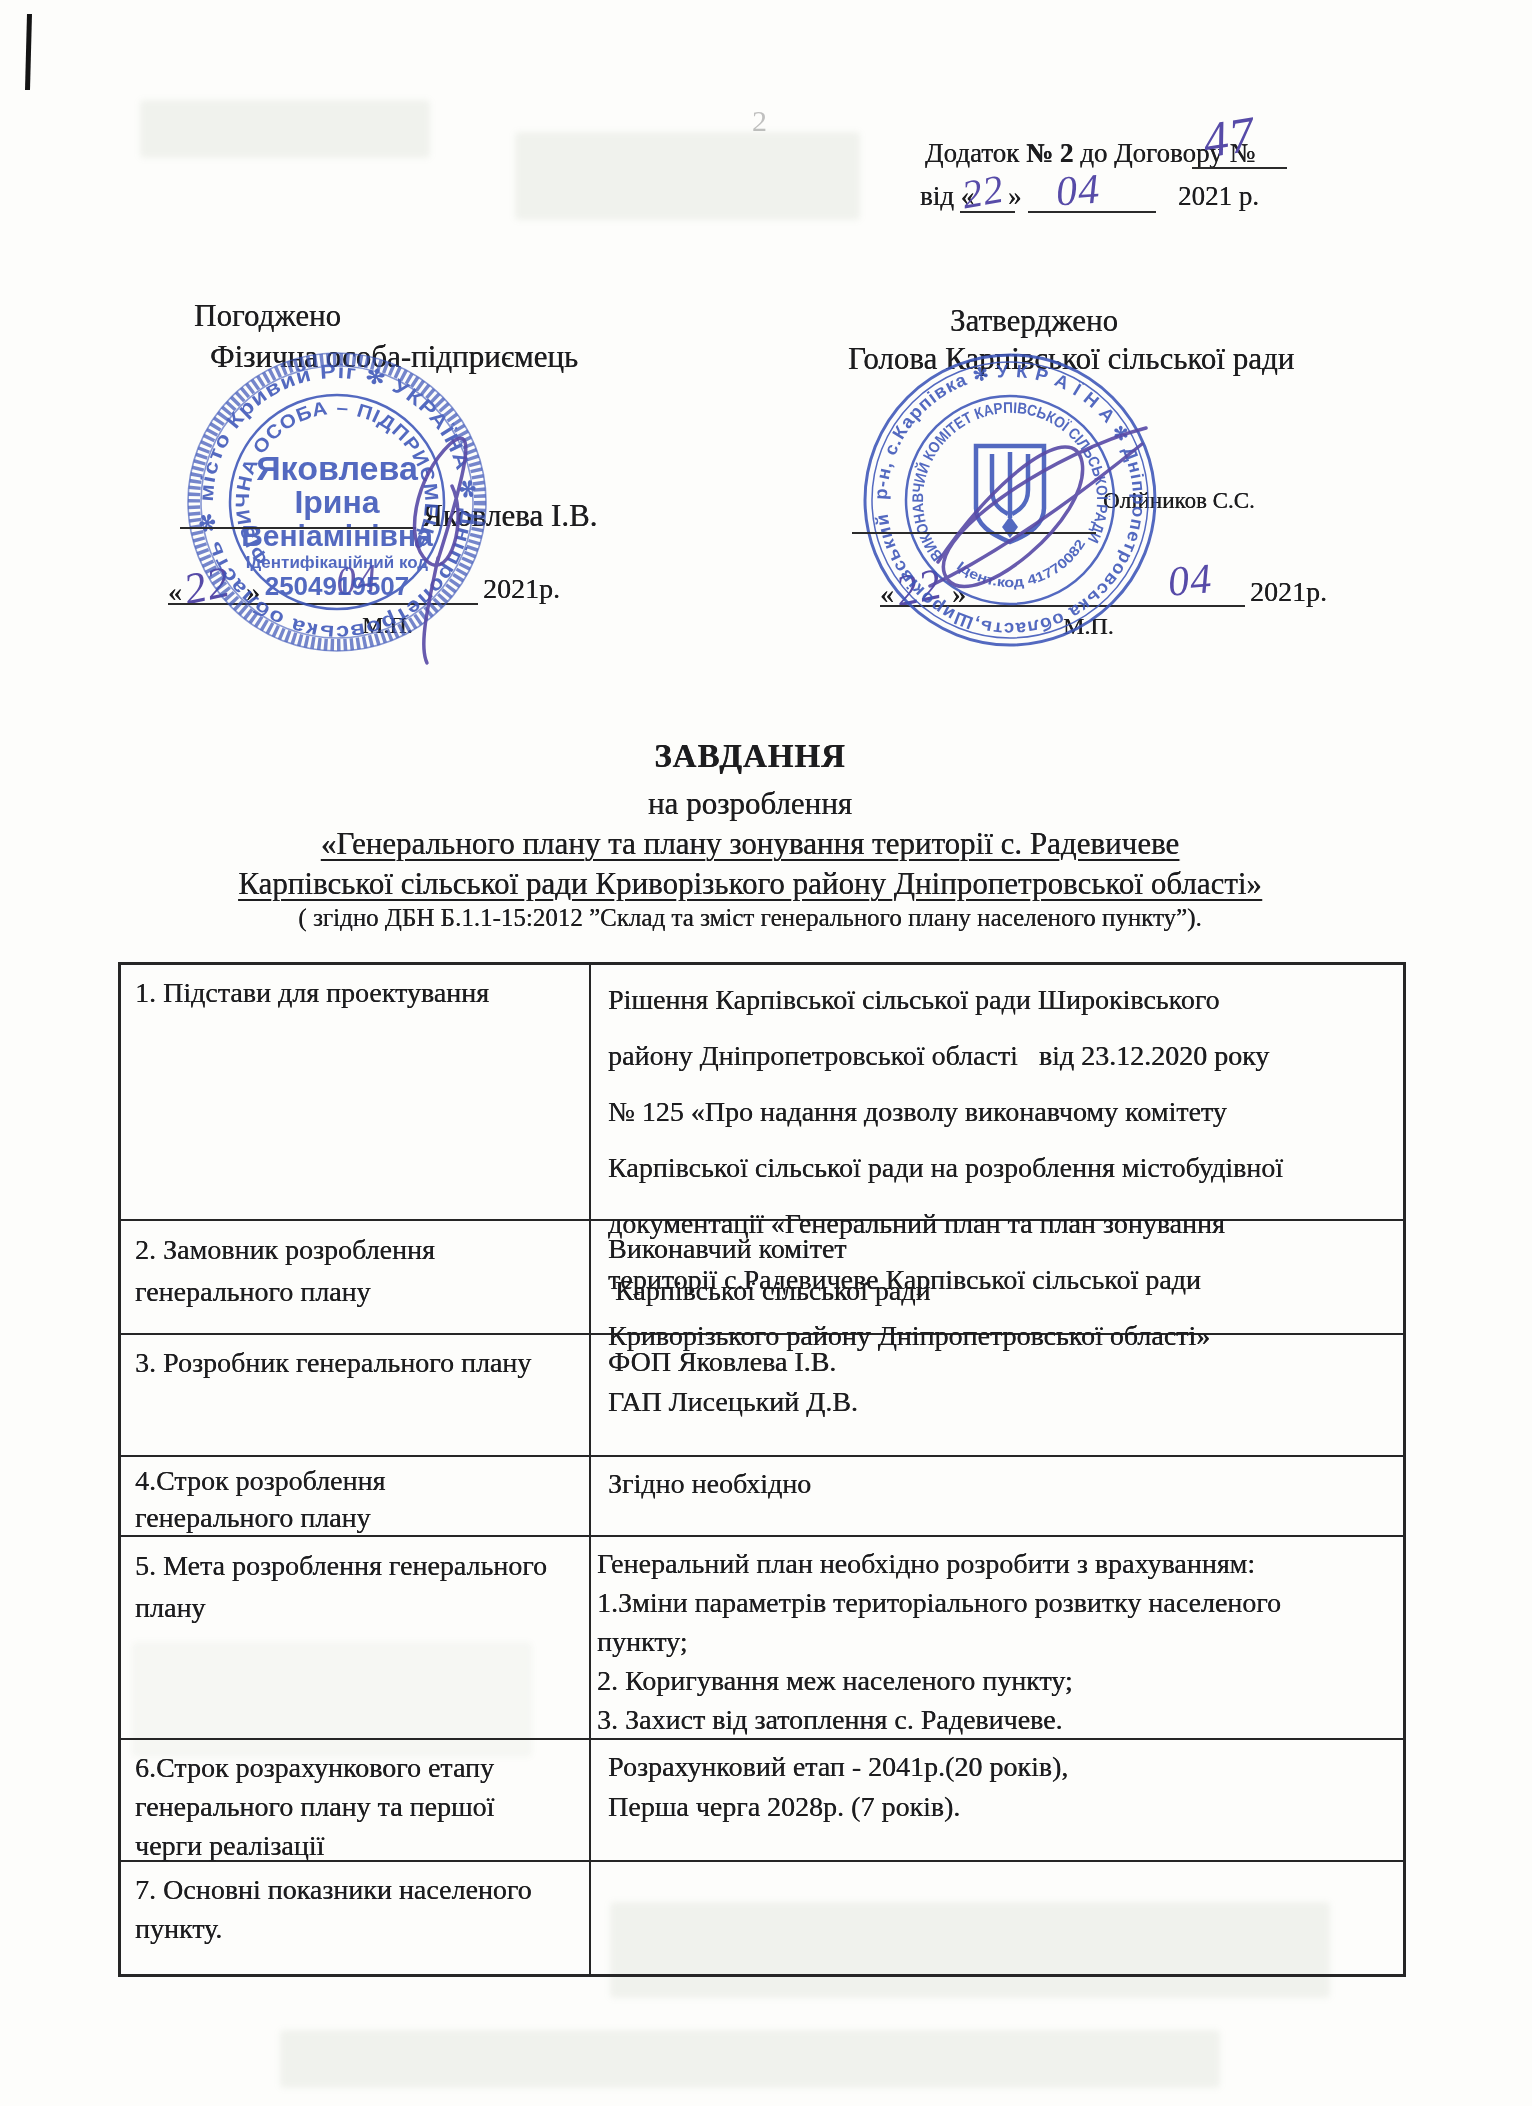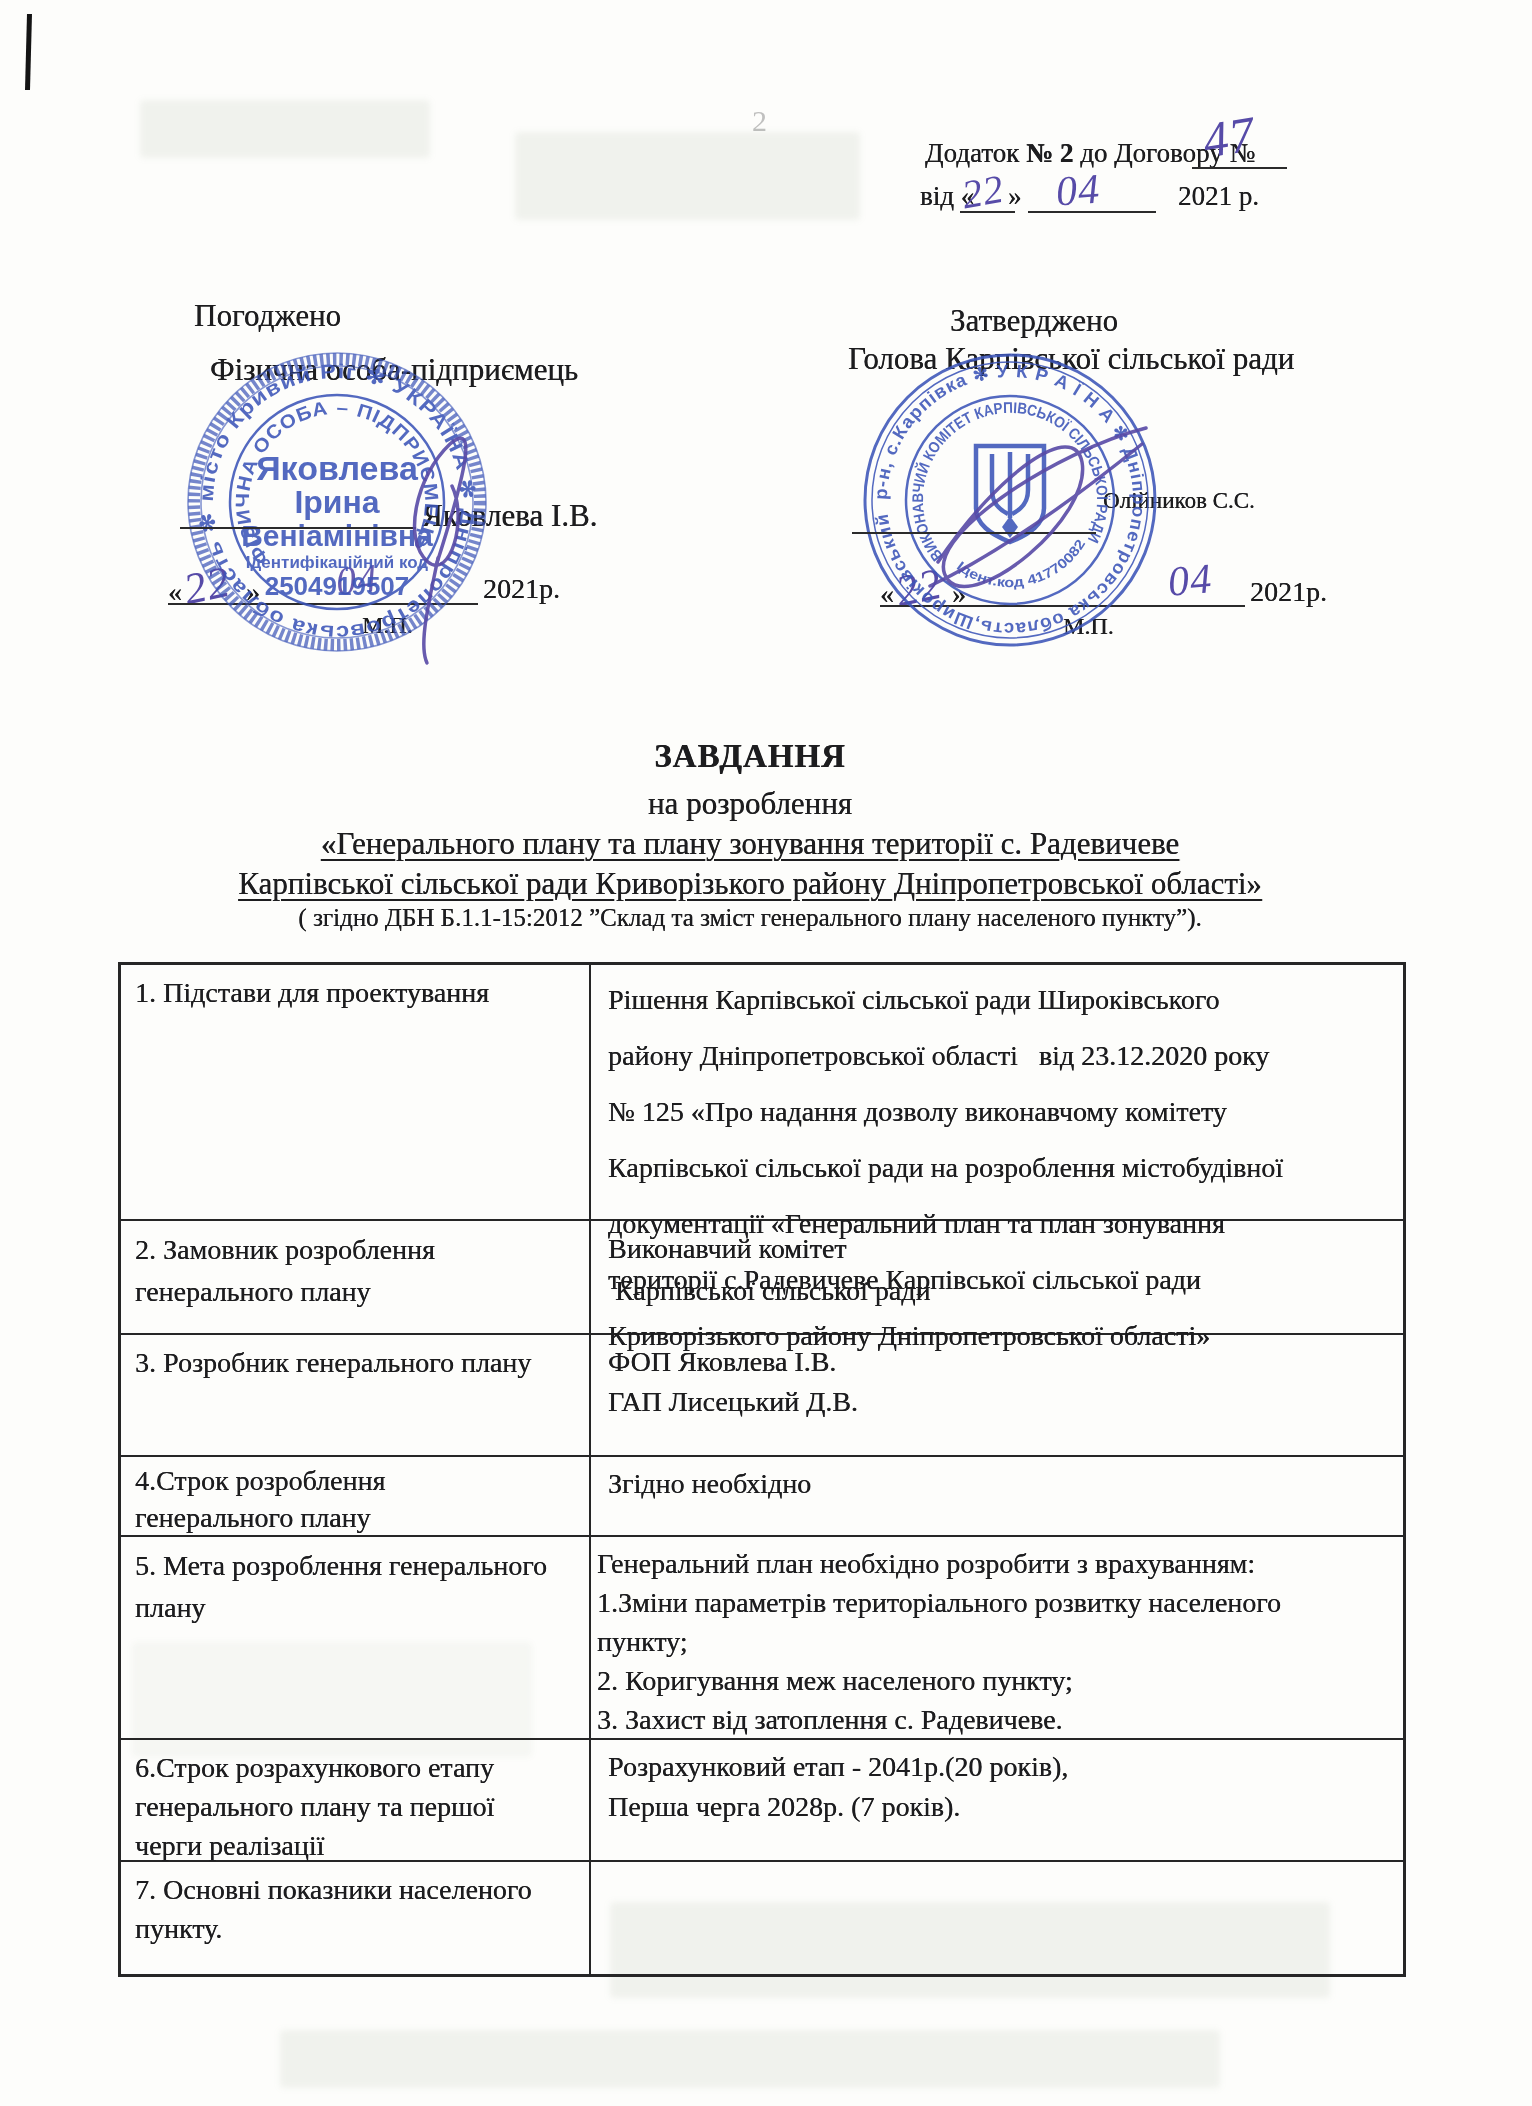--- a/index.html
+++ b/index.html
@@ -46,21 +46,21 @@
 
   <div class="abs doc" style="left:920px;top:181px;font-size:27px;">від «</div>
   <div class="abs hw" style="left:962px;top:168px;font-size:40px;transform:rotate(-10deg);">22</div>
   <div class="abs doc" style="left:1008px;top:181px;font-size:27px;">»</div>
   <div class="abs uline" style="left:960px;top:211px;width:55px;"></div>
   <div class="abs uline" style="left:1028px;top:211px;width:128px;"></div>
   <div class="abs hw" style="left:1056px;top:166px;font-size:42px;transform:rotate(-4deg);">04</div>
   <div class="abs doc" style="left:1178px;top:181px;font-size:27px;">2021 р.</div>
 
   <div class="abs doc" style="left:194px;top:298px;font-size:31px;">Погоджено</div>
-  <div class="abs doc" style="left:210px;top:352px;font-size:31px;">Фізична особа-підприємець</div>
+  <div class="abs doc" style="left:210px;top:339px;font-size:31px;">Фізична особа-підприємець</div>
 
   <svg class="abs stamp" style="left:187px;top:352px;" width="300" height="300" viewBox="0 0 300 300">
     <defs>
       <path id="lt-outer" d="M 26 150 A 124 124 0 1 1 274 150 A 124 124 0 1 1 26 150"></path>
       <path id="lt-inner" d="M 82.6 206.6 A 88 88 0 1 1 217.4 206.6"></path>
     </defs>
     <circle cx="150" cy="150" r="143" fill="none" stroke="#3c55b8" stroke-width="12" stroke-dasharray="3.5 3" opacity="0.8"></circle>
     <circle cx="150" cy="150" r="149" fill="none" stroke="#3c55b8" stroke-width="1.6" opacity="0.7"></circle>
     <circle cx="150" cy="150" r="136" fill="none" stroke="#3c55b8" stroke-width="1.6" opacity="0.7"></circle>
     <circle cx="150" cy="150" r="107" fill="none" stroke="#3c55b8" stroke-width="2.5"></circle>

